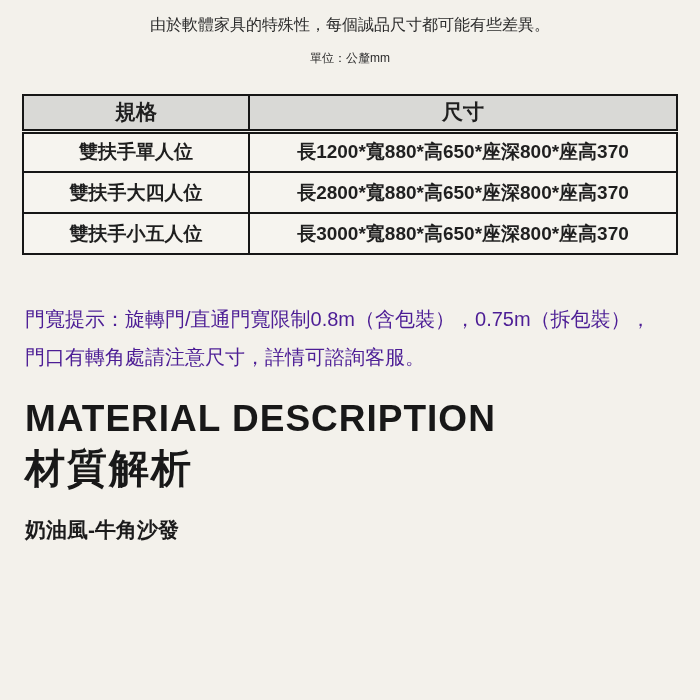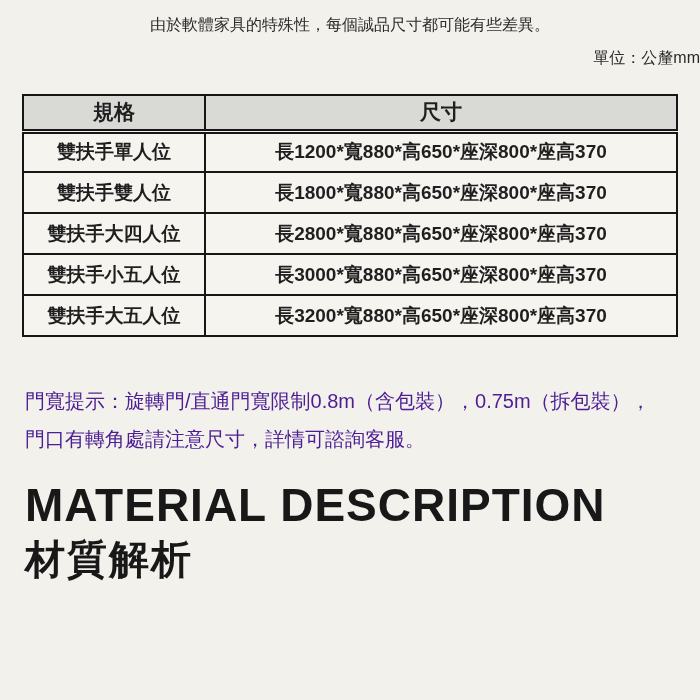--- a/index.html
+++ b/index.html
@@ -19,22 +19,22 @@
   .page{width:700px;height:700px;position:relative;padding-top:13px;}
 
   
   .notice-line{
     text-align:center;
     font-size:16px;
     line-height:24px;
     color:#2a2a2a;
   }
   .unit-line{
-    text-align:right;
-    font-size:16px;
+    text-align:center;
+    font-size:12px;
     line-height:24px;
     margin-top:9px;
     color:#2a2a2a;
   }
 
   
   .size-table{
     border-collapse:collapse;
     margin:24px auto 0;
     width:656px;
@@ -53,34 +53,34 @@
     font-weight:700;
     height:36px;
     border-bottom:5px double var(--table-border);
   }
   .size-table td{
     background:var(--table-row-bg);
     font-size:19px;
     font-weight:700;
     height:41px;
   }
-  .col-spec{width:182px;}
+  .col-spec{width:226px;}
 
   
   .door-notice{
     margin:45px 5px 0 25px;
     font-size:20px;
     line-height:38px;
     color:#4c1d95;
   }
 
   
   .material-title-en{
     margin:24px 0 0 25px;
-    font-size:46px;
+    font-size:37px;
     line-height:1;
     font-weight:800;
     letter-spacing:1px;
     color:#181818;
   }
   .material-title-zh{
     margin:9px 0 8px 25px;
     font-size:40px;
     line-height:1.1;
     font-weight:700;
@@ -108,39 +108,32 @@
         <th class="col-spec">規格</th>
         <th class="col-size">尺寸</th>
       </tr>
     </thead>
     <tbody>
       <tr>
         <td>雙扶手單人位</td>
         <td>長1200*寬880*高650*座深800*座高370</td>
       </tr>
       <tr>
-        <td>雙扶手雙人位</td>
-        <td>長1800*寬880*高650*座深800*座高370</td>
-      </tr>
-      <tr>
         <td>雙扶手大四人位</td>
         <td>長2800*寬880*高650*座深800*座高370</td>
       </tr>
       <tr>
         <td>雙扶手小五人位</td>
         <td>長3000*寬880*高650*座深800*座高370</td>
-      </tr>
-      <tr>
-        <td>雙扶手大五人位</td>
-        <td>長3200*寬880*高650*座深800*座高370</td>
       </tr>
     </tbody>
   </table>
 
   <div class="door-notice">
     <div>門寬提示：旋轉門/直通門寬限制0.8m（含包裝），0.75m（拆包裝），</div>
     <div>門口有轉角處請注意尺寸，詳情可諮詢客服。</div>
   </div>
 
   <div class="material-title-en">MATERIAL DESCRIPTION</div>
   <div class="material-title-zh">材質解析</div>
+  <div class="product-label">奶油風-牛角沙發</div>
 
 </div>
 
 </body></html>

